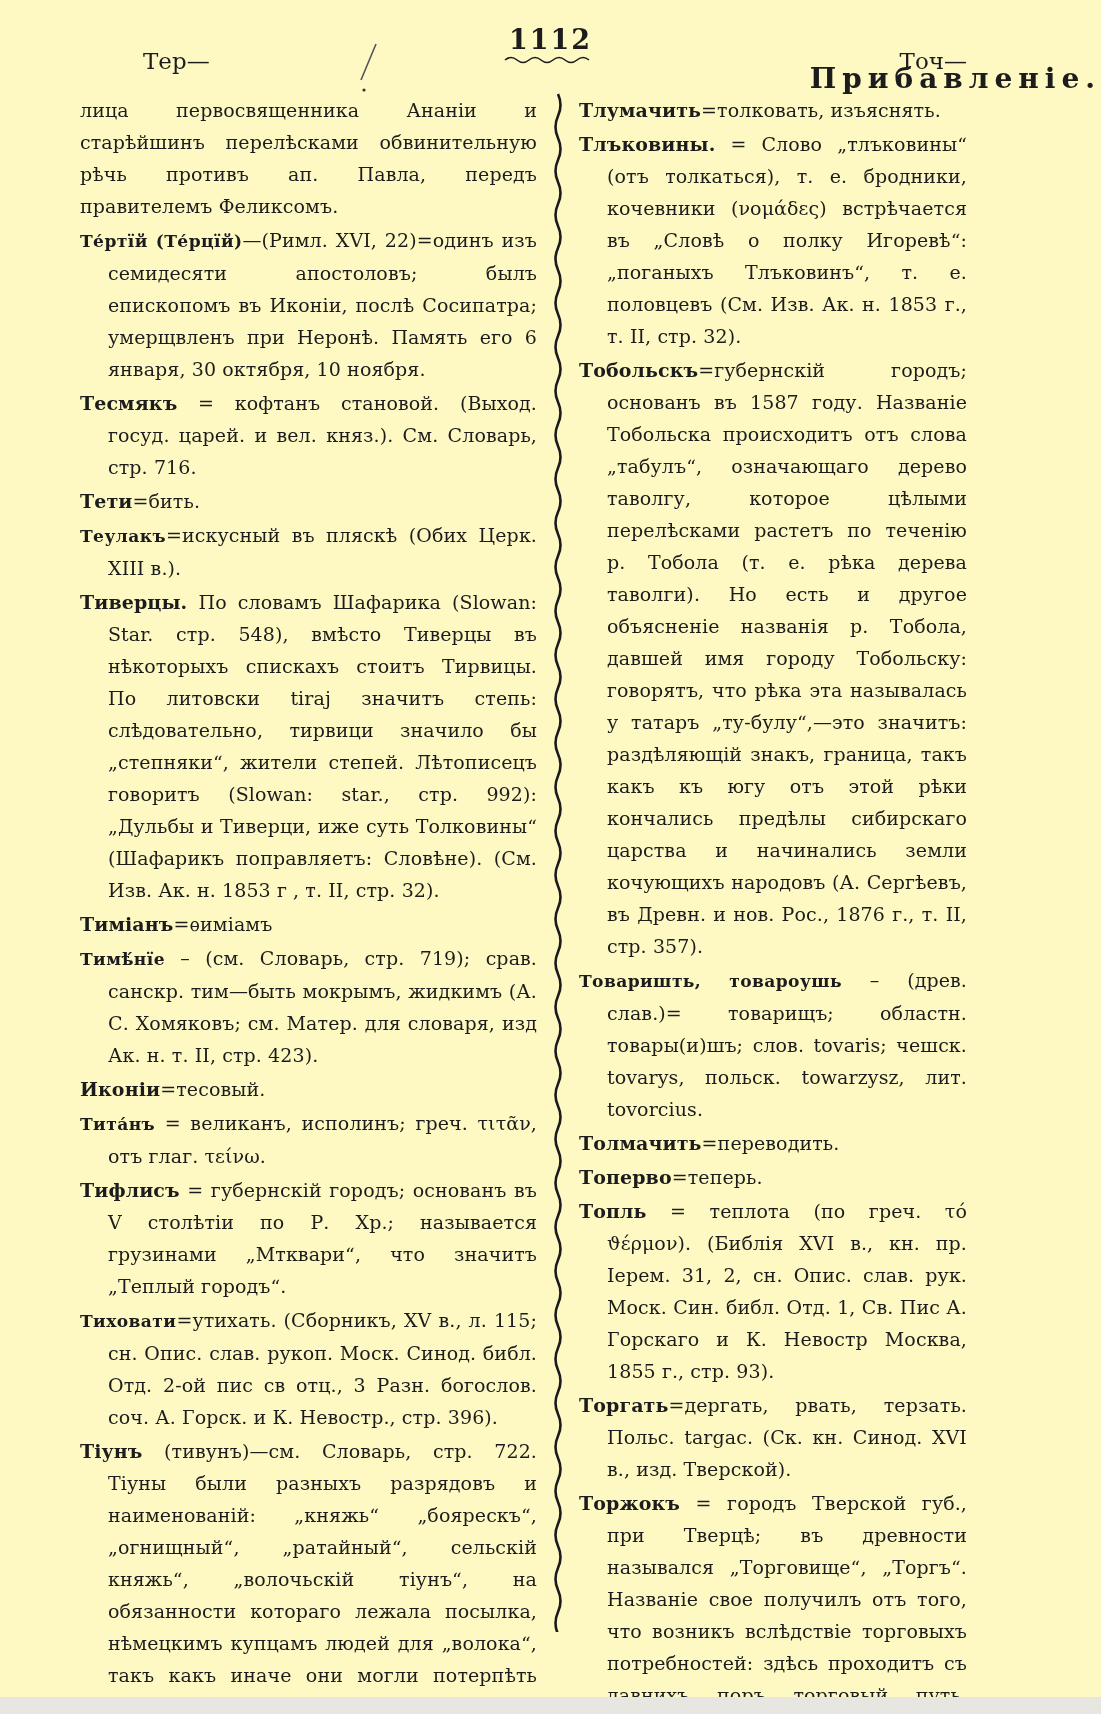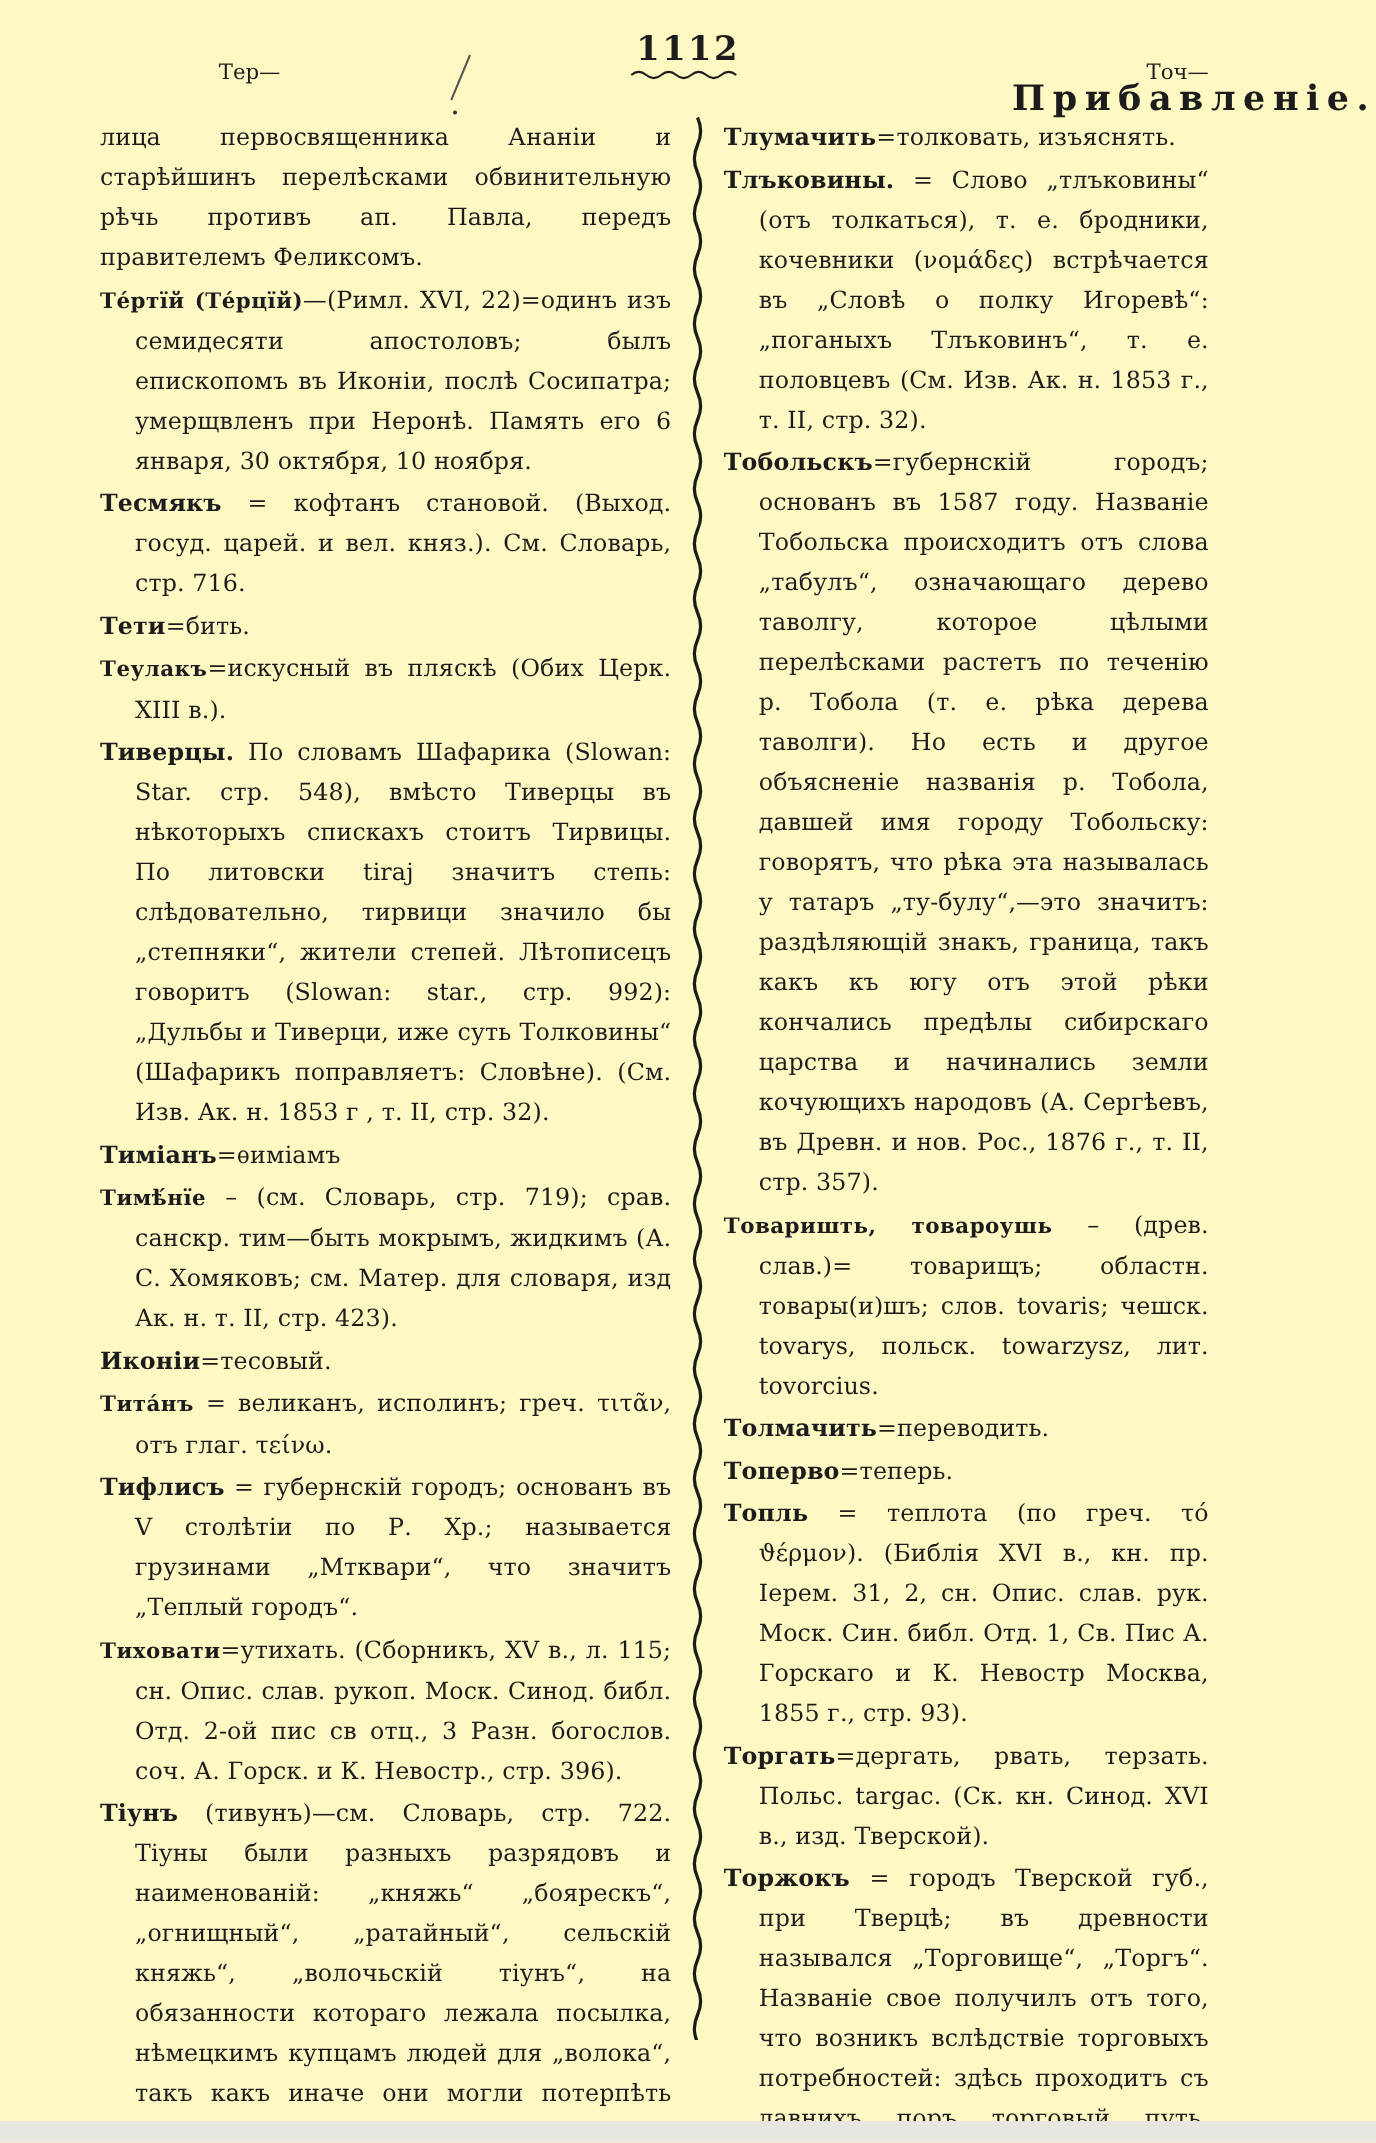--- a/index.html
+++ b/index.html
@@ -11,21 +11,21 @@
     color:#1c1c1c;
     font-family:"DejaVu Serif","Liberation Serif",serif;
     overflow:hidden;
   }
   .page-number{
     position:absolute;top:24px;left:0;right:0;
     text-align:center;
     font-size:27px;font-weight:bold;letter-spacing:2px;
   }
   .pagenum-underline{position:absolute;top:55px;left:50%;margin-left:-48px;}
-  .guide{position:absolute;top:48px;font-size:17px;margin-left:32px;}
+  .guide{position:absolute;top:48px;font-size:23px;}
   .guide.left{left:143px;}
   .guide.right{right:134px;}
   .head-title{
     position:absolute;top:62px;left:0;right:0;
     text-align:right;
     font-size:28px;font-weight:600;letter-spacing:6px;
   }
   .stray-mark{position:absolute;left:352px;top:38px;}
   .divider{position:absolute;left:551px;top:92px;}
   .column{position:absolute;top:94px;}

